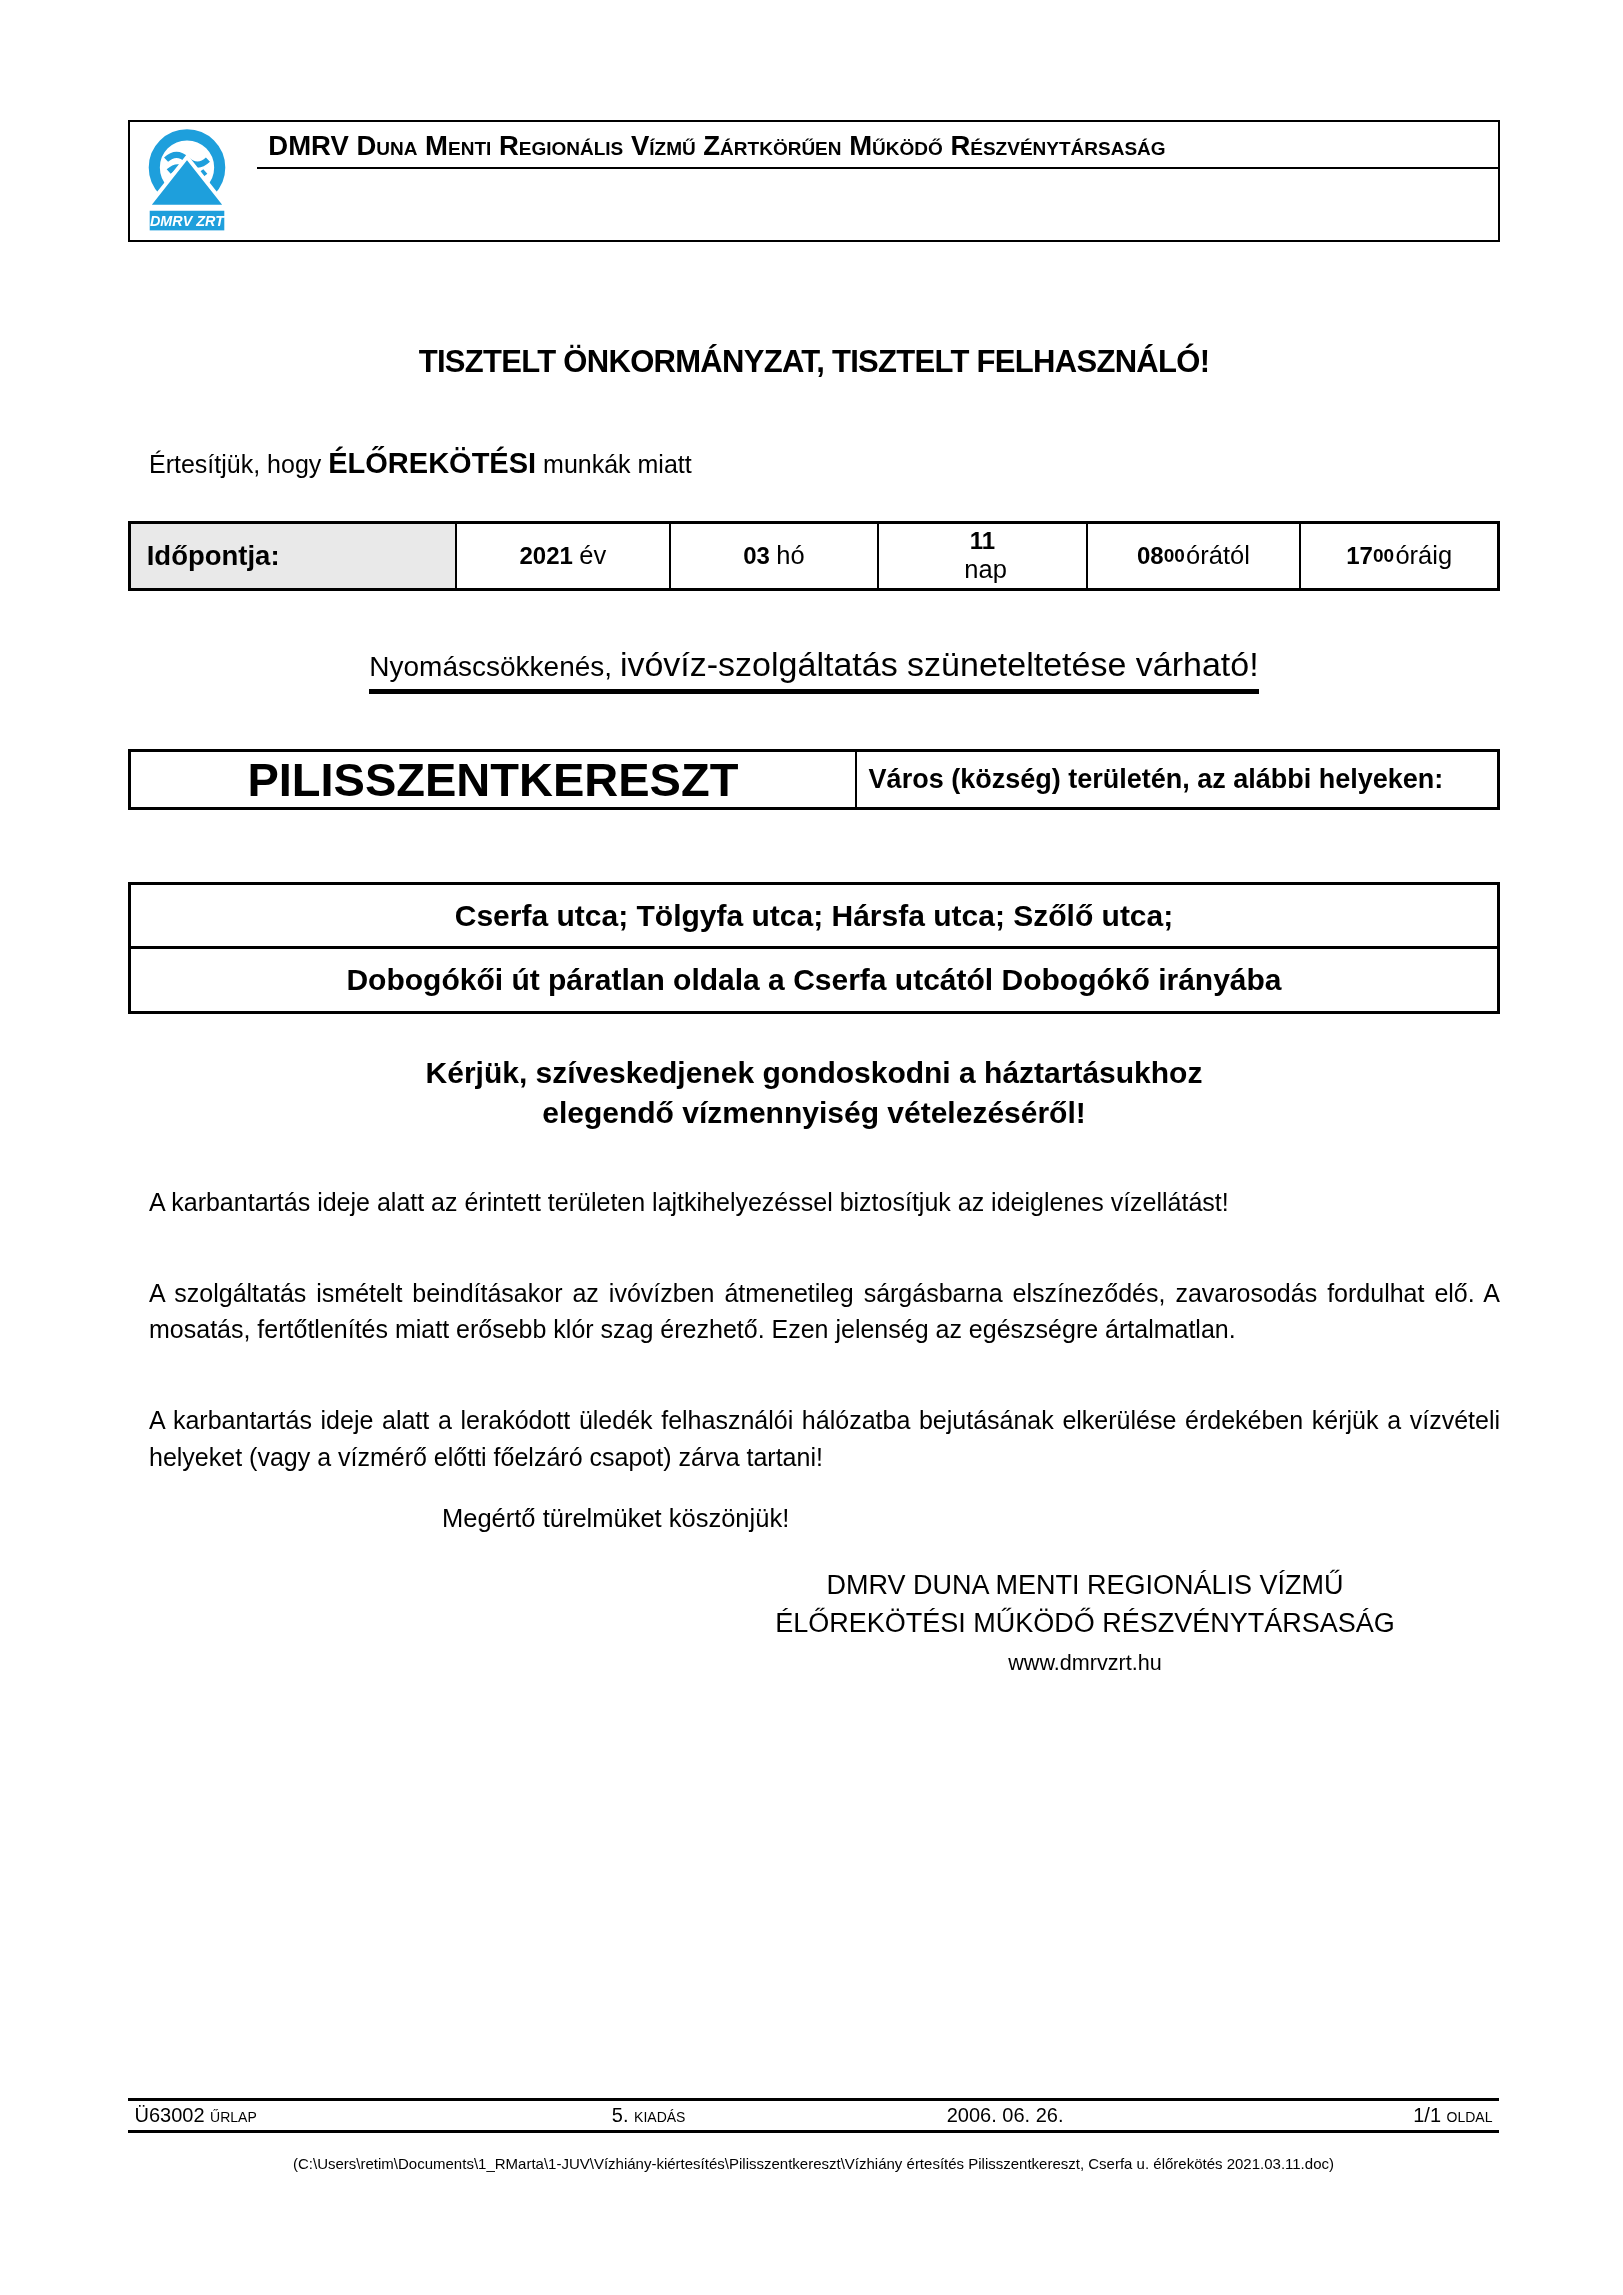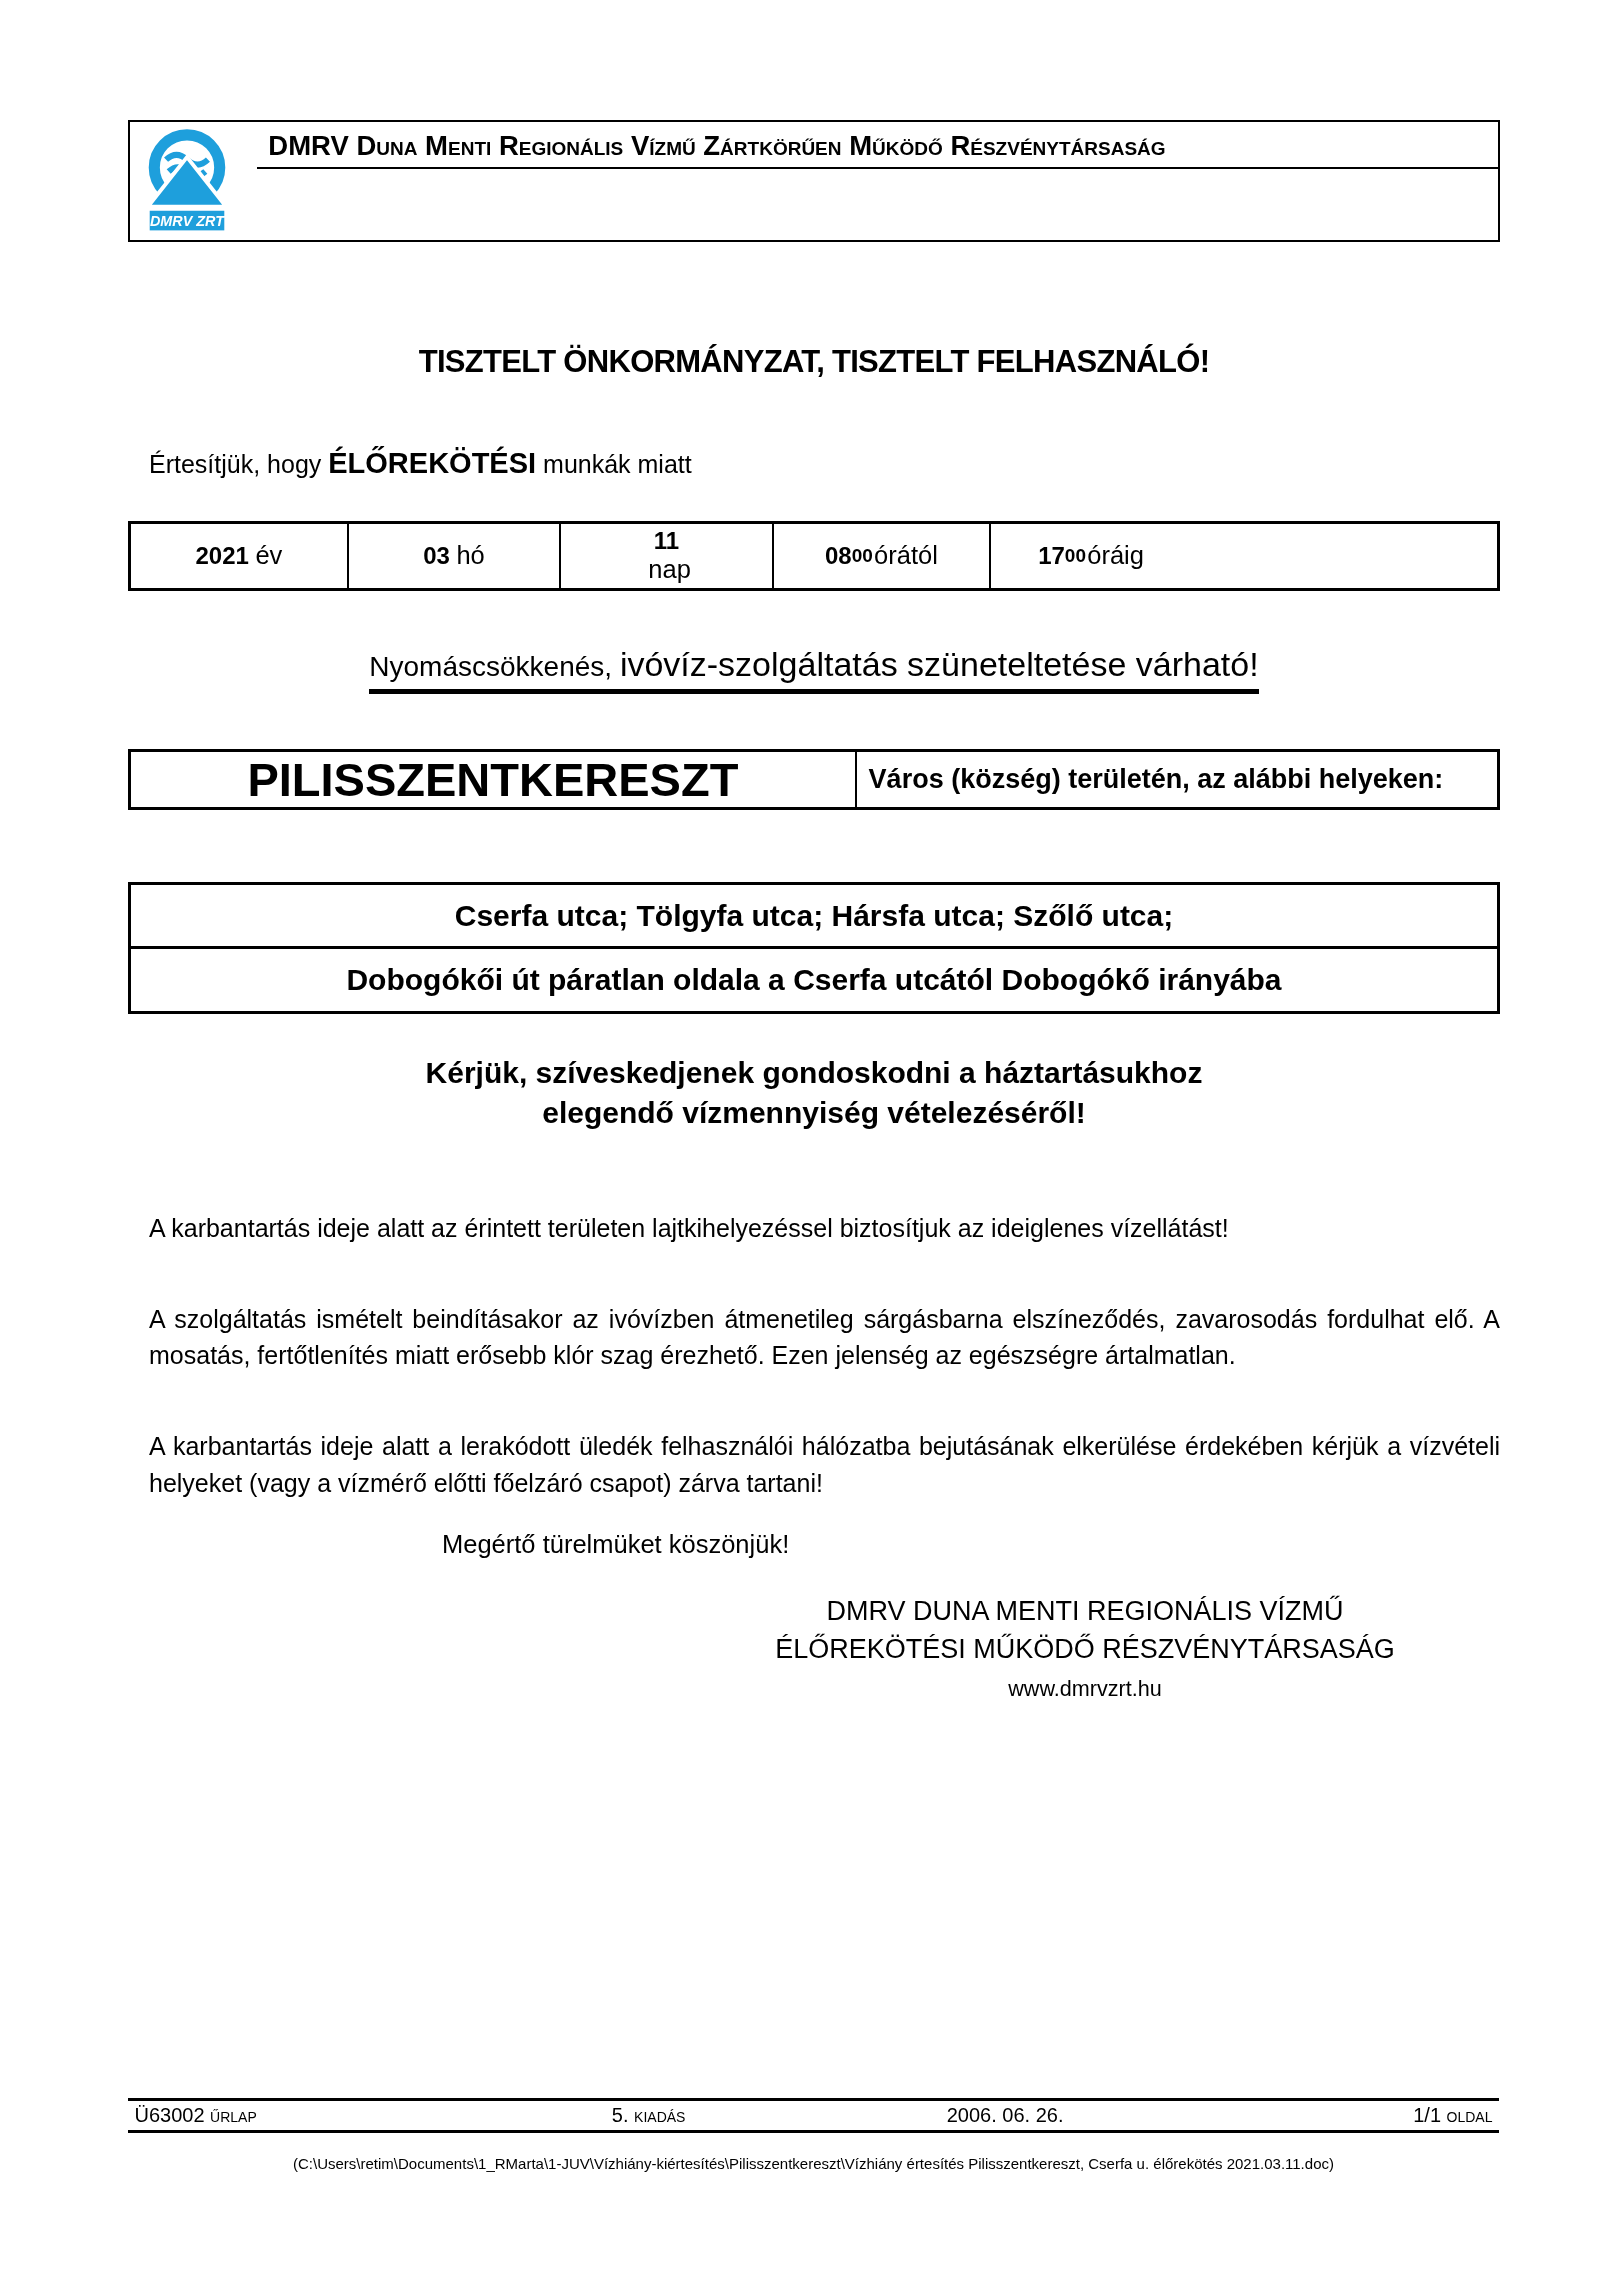--- a/index.html
+++ b/index.html
@@ -54,21 +54,21 @@
   
   .streets{margin-top:72px;border:3.3px solid #000;}
   .street-row{text-align:center;font-weight:bold;font-size:30px;padding:13.7px 5.2px;}
   .street-row + .street-row{border-top:3.3px solid #000;}
 
   
   .request{margin-top:39px;text-align:center;font-weight:bold;font-size:30px;line-height:1.35;}
 
   
   .para{margin:55px 0 0 0;padding-left:21px;font-size:25px;line-height:1.45;text-align:justify;}
-  .para.first{margin-top:76px;}
+  .para.first{margin-top:50px;}
 
   
   .thanks{margin-top:29px;padding-left:314px;font-size:25.5px;}
   .signature{margin-top:33px;margin-left:543px;width:828px;text-align:center;font-size:27px;line-height:1.42;}
   .website{font-size:21.6px;margin-top:5.2px;}
 
   
   .footer-area{position:absolute;left:128px;right:124px;top:2098px;}
   .footer-bar{border-top:3.3px solid #000;border-bottom:3.9px solid #000;height:29px;
     display:flex;align-items:center;font-variant:small-caps;font-size:20px;}
@@ -98,20 +98,21 @@
       <div class="header-text">
         <div class="company-row">DMRV Duna Menti Regionális Vízmű Zártkörűen Működő Részvénytársaság</div>
       </div>
     </div>
 
     <div class="main-title">TISZTELT ÖNKORMÁNYZAT, TISZTELT FELHASZNÁLÓ!</div>
 
     <div class="intro"><span>Értesítjük, hogy </span><span class="work">ÉLŐREKÖTÉSI</span><span> munkák miatt</span></div>
 
     <div class="schedule">
+      <div class="s-cell s-label">Időpontja:</div>
       <div class="s-cell s-year">
           <span class="num">2021</span>
           <span class="unit">év</span>
         </div>
       <div class="s-cell s-month">
           <span class="num">03</span>
           <span class="unit">hó</span>
         </div>
       <div class="s-cell s-day">
           <span class="num">11</span>

